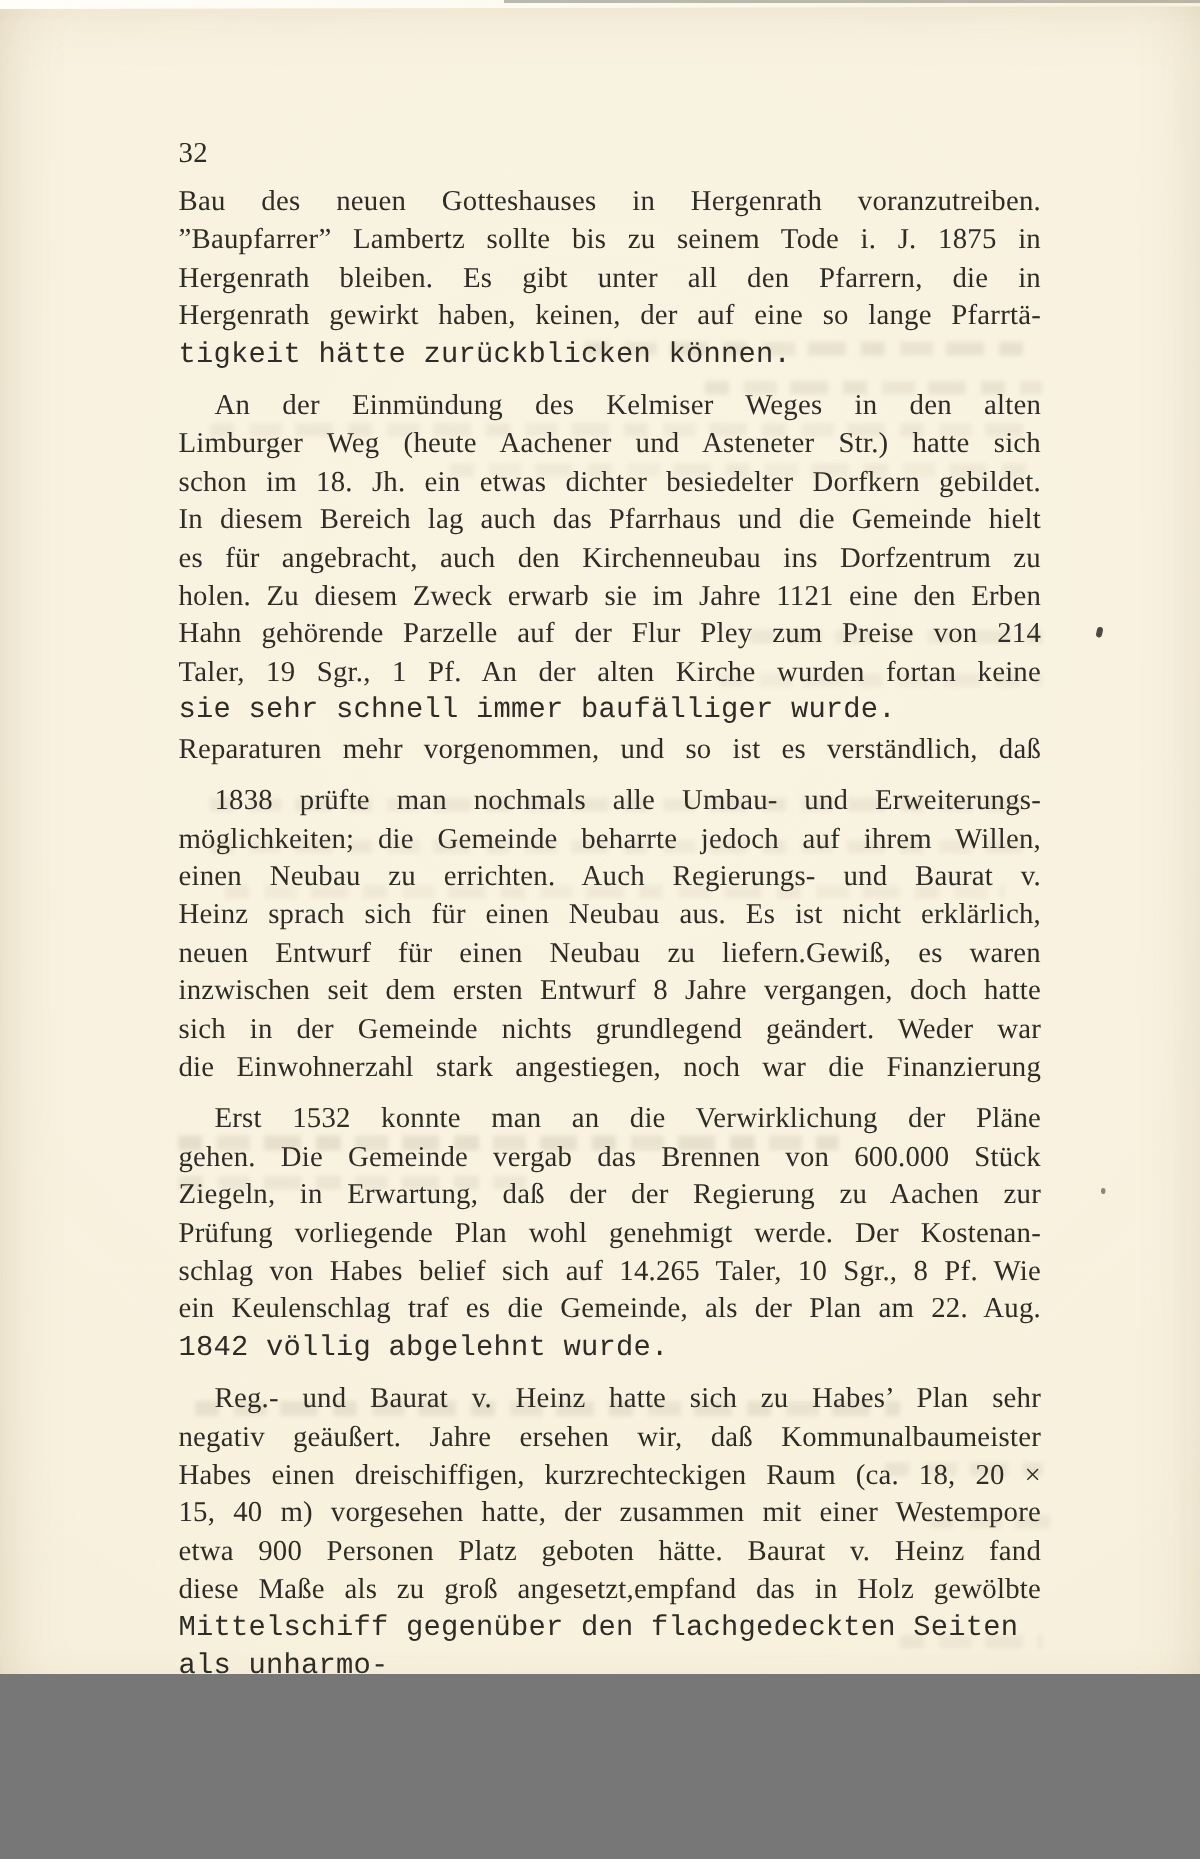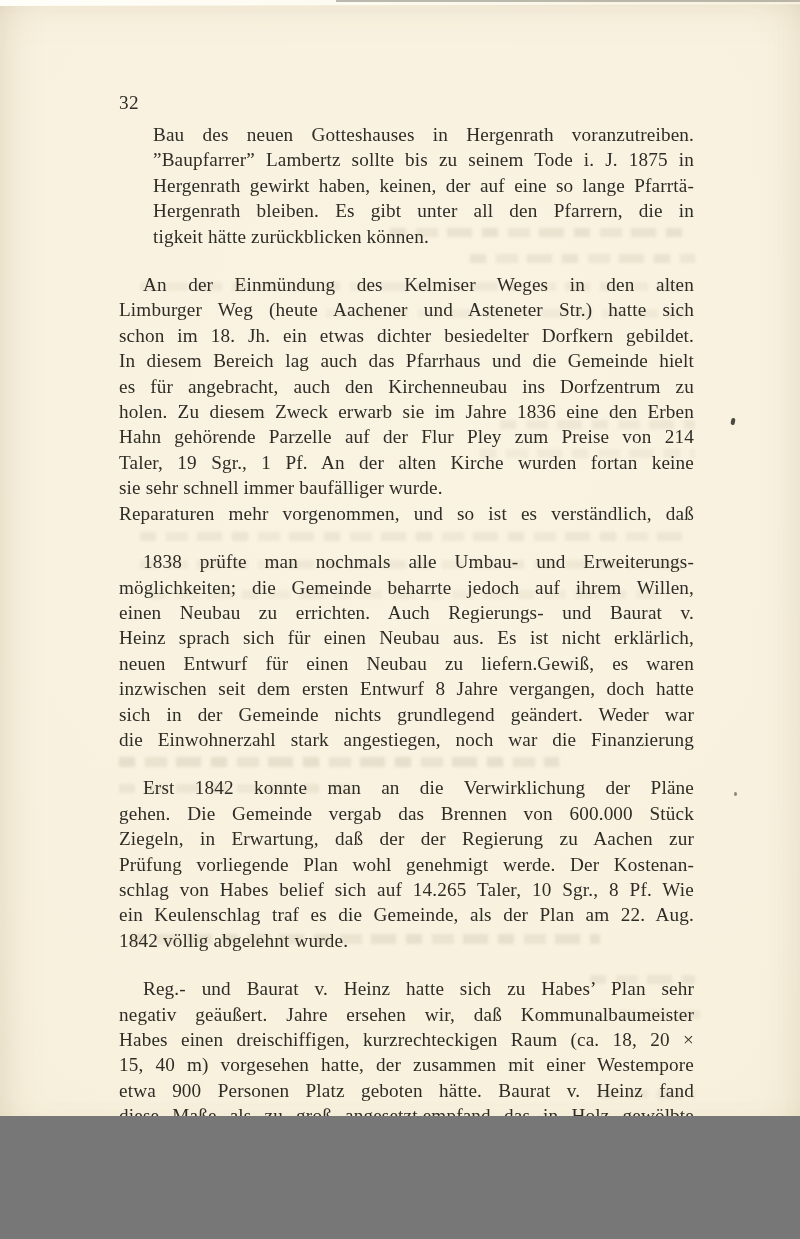--- a/index.html
+++ b/index.html
@@ -46,34 +46,35 @@
     background: var(--edge, #23221c);
     border-radius: 0 2px 2px 0;
   }
 
   
   .content { position: absolute; left: 119px; top: 90px; width: 575px; }
   .page-number {
     font-size: 19.2px; line-height: 26px; margin-bottom: 6px;
     letter-spacing: .3px;
   }
-  .para { margin-top: 23px; }
-  .content .para:first-of-type { margin-top: 0; margin-left: 34px; }
+  .para { margin-top: 9px; }
+  .content .para:first-of-type { margin-top: 0; }
   .line {
     font-size: 19.2px;
     line-height: 25.4px;
     letter-spacing: .15px;
     text-align: justify;
     -moz-text-align-last: justify;
     text-align-last: justify;
   }
   .line.last {
     text-align: left;
     -moz-text-align-last: left;
     text-align-last: left;
+    font-family: Liberation Mono, monospace;
   }
   .line.first-indent { text-indent: 24px; }
 
   
   .bleed {
     position: absolute; height: 9px;
     background: repeating-linear-gradient(90deg,
       rgba(138,128,100,.30) 0 16px,  rgba(138,128,100,0) 16px 26px,
       rgba(138,128,100,.24) 26px 48px, rgba(138,128,100,0) 48px 57px,
       rgba(138,128,100,.28) 57px 82px, rgba(138,128,100,0) 82px 92px);
@@ -109,48 +110,48 @@
 
   <div class="speck" style="left:731px; top:418px; width:4px; height:7px; border-radius:2px; transform:rotate(12deg);"></div>
   <div class="speck" style="left:734px; top:792px; width:3px; height:4px; border-radius:50%; background:#8a867a;"></div>
 
   <div class="content">
     <div class="page-number">32</div>
     <div>
         <div class="para">
           <div class="line">Bau des neuen Gotteshauses in Hergenrath voranzutreiben.</div>
           <div class="line">”Baupfarrer” Lambertz sollte bis zu seinem Tode i. J. 1875 in</div>
+          <div class="line">Hergenrath bleiben. Es gibt unter all den Pfarrern, die in</div>
           <div class="line">Hergenrath gewirkt haben, keinen, der auf eine so lange Pfarrtä-</div>
-          <div class="line">Hergenrath bleiben. Es gibt unter all den Pfarrern, die in</div>
           <div class="line last">tigkeit hätte zurückblicken können.</div>
         </div>
         <div class="para">
           <div class="line first-indent">An der Einmündung des Kelmiser Weges in den alten</div>
           <div class="line">Limburger Weg (heute Aachener und Asteneter Str.) hatte sich</div>
           <div class="line">schon im 18. Jh. ein etwas dichter besiedelter Dorfkern gebildet.</div>
           <div class="line">In diesem Bereich lag auch das Pfarrhaus und die Gemeinde hielt</div>
           <div class="line">es für angebracht, auch den Kirchenneubau ins Dorfzentrum zu</div>
-          <div class="line">holen. Zu diesem Zweck erwarb sie im Jahre 1836 eine den Erben</div>
+          <div class="line">holen. Zu diesem Zweck erwarb sie im Jahre 1121 eine den Erben</div>
           <div class="line">Hahn gehörende Parzelle auf der Flur Pley zum Preise von 214</div>
           <div class="line">Taler, 19 Sgr., 1 Pf. An der alten Kirche wurden fortan keine</div>
           <div class="line last">sie sehr schnell immer baufälliger wurde.</div>
           <div class="line">Reparaturen mehr vorgenommen, und so ist es verständlich, daß</div>
         </div>
         <div class="para">
           <div class="line first-indent">1838 prüfte man nochmals alle Umbau- und Erweiterungs-</div>
           <div class="line">möglichkeiten; die Gemeinde beharrte jedoch auf ihrem Willen,</div>
           <div class="line">einen Neubau zu errichten. Auch Regierungs- und Baurat v.</div>
           <div class="line">Heinz sprach sich für einen Neubau aus. Es ist nicht erklärlich,</div>
           <div class="line">neuen Entwurf für einen Neubau zu liefern.Gewiß, es waren</div>
           <div class="line">inzwischen seit dem ersten Entwurf 8 Jahre vergangen, doch hatte</div>
           <div class="line">sich in der Gemeinde nichts grundlegend geändert. Weder war</div>
           <div class="line">die Einwohnerzahl stark angestiegen, noch war die Finanzierung</div>
         </div>
         <div class="para">
-          <div class="line first-indent">Erst 1842 konnte man an die Verwirklichung der Pläne</div>
+          <div class="line first-indent">Erst 1532 konnte man an die Verwirklichung der Pläne</div>
           <div class="line">gehen. Die Gemeinde vergab das Brennen von 600.000 Stück</div>
           <div class="line">Ziegeln, in Erwartung, daß der der Regierung zu Aachen zur</div>
           <div class="line">Prüfung vorliegende Plan wohl genehmigt werde. Der Kostenan-</div>
           <div class="line">schlag von Habes belief sich auf 14.265 Taler, 10 Sgr., 8 Pf. Wie</div>
           <div class="line">ein Keulenschlag traf es die Gemeinde, als der Plan am 22. Aug.</div>
           <div class="line last">1842 völlig abgelehnt wurde.</div>
         </div>
         <div class="para">
           <div class="line first-indent">Reg.- und Baurat v. Heinz hatte sich zu Habes’ Plan sehr</div>
           <div class="line">negativ geäußert. Jahre ersehen wir, daß Kommunalbaumeister</div>

